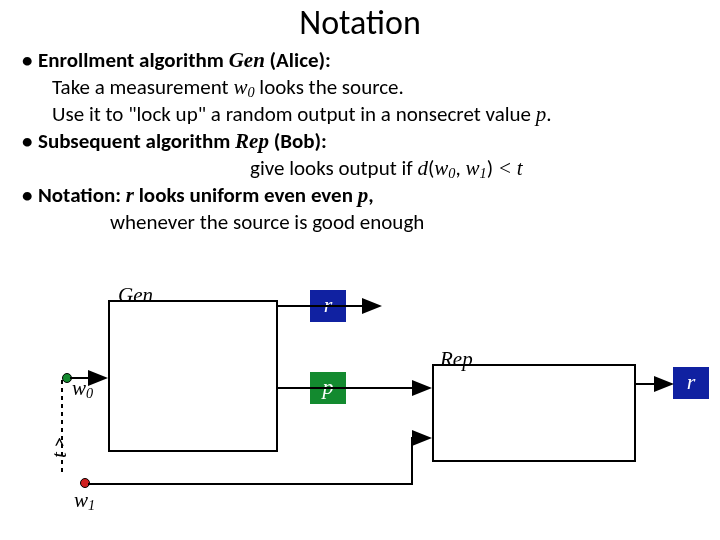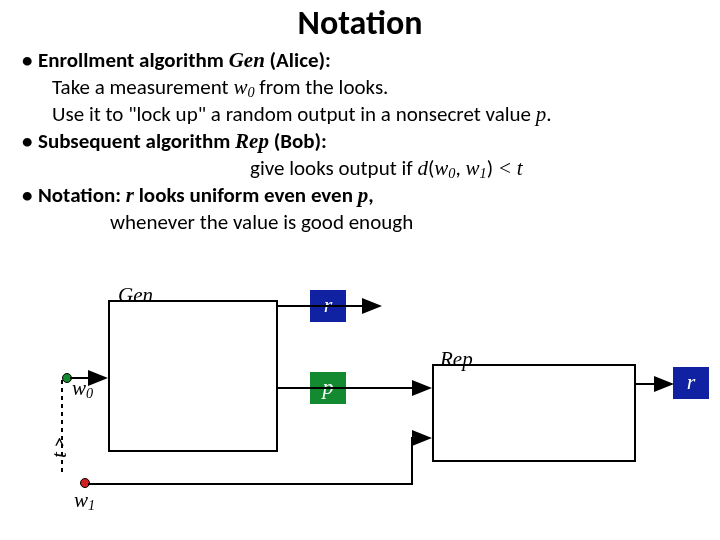--- a/index.html
+++ b/index.html
@@ -9,21 +9,21 @@
     height: 540px;
     font-family: Calibri, "Segoe UI", Arial, sans-serif;
     font-size: 21px;
     color: #000;
     background: #fff;
     position: relative;
   }
   .title {
     text-align: center;
     font-size: 34px;
-    font-weight: 700;
+    font-weight: 400;
     margin: 2px 0 4px 0;
   }
   .bullets {
     padding: 0 8px 0 22px;
     line-height: 1.28;
   }
   .b1 { margin: 0; position: relative; padding-left: 16px; font-weight: bold; }
   .b1::before {
     content: "•";
     position: absolute;
@@ -84,21 +84,21 @@
 
 <div class="bullets">
   <div class="b1">
     <span>Enrollment algorithm</span>
     <span class="it">Gen</span>
     <span>(Alice):</span>
   </div>
   <div class="b1-cont">
     <span>Take a measurement</span>
     <span class="it"><span>w</span><span class="sub">0</span></span>
-    <span>from the looks.</span>
+    <span>looks the source.</span>
   </div>
   <div class="b1-cont">
     <span>Use it to "lock up" a random output in a nonsecret value</span>
     <span class="it">p</span><span>.</span>
   </div>
   <div class="b1">
     <span>Subsequent algorithm</span>
     <span class="it">Rep</span>
     <span>(Bob):</span>
   </div>
@@ -109,21 +109,21 @@
     <span class="it">&lt;</span>
     <span class="it">t</span>
   </div>
   <div class="b1">
     <span>Notation:</span>
     <span class="it">r</span>
     <span>looks uniform even even</span>
     <span class="it">p</span><span>,</span>
   </div>
   <div class="b1-cont" style="margin-left:88px">
-    <span>whenever the value is good enough</span>
+    <span>whenever the source is good enough</span>
   </div>
 </div>
 
 <div class="diagram">
 
   <div class="box" style="left:108px; top:20px; width:170px; height:152px;"></div>
   <div class="label" style="left:118px; top:3px;">Gen</div>
 
   <div class="box" style="left:432px; top:84px; width:204px; height:98px;"></div>
   <div class="label" style="left:440px; top:67px;">Rep</div>

